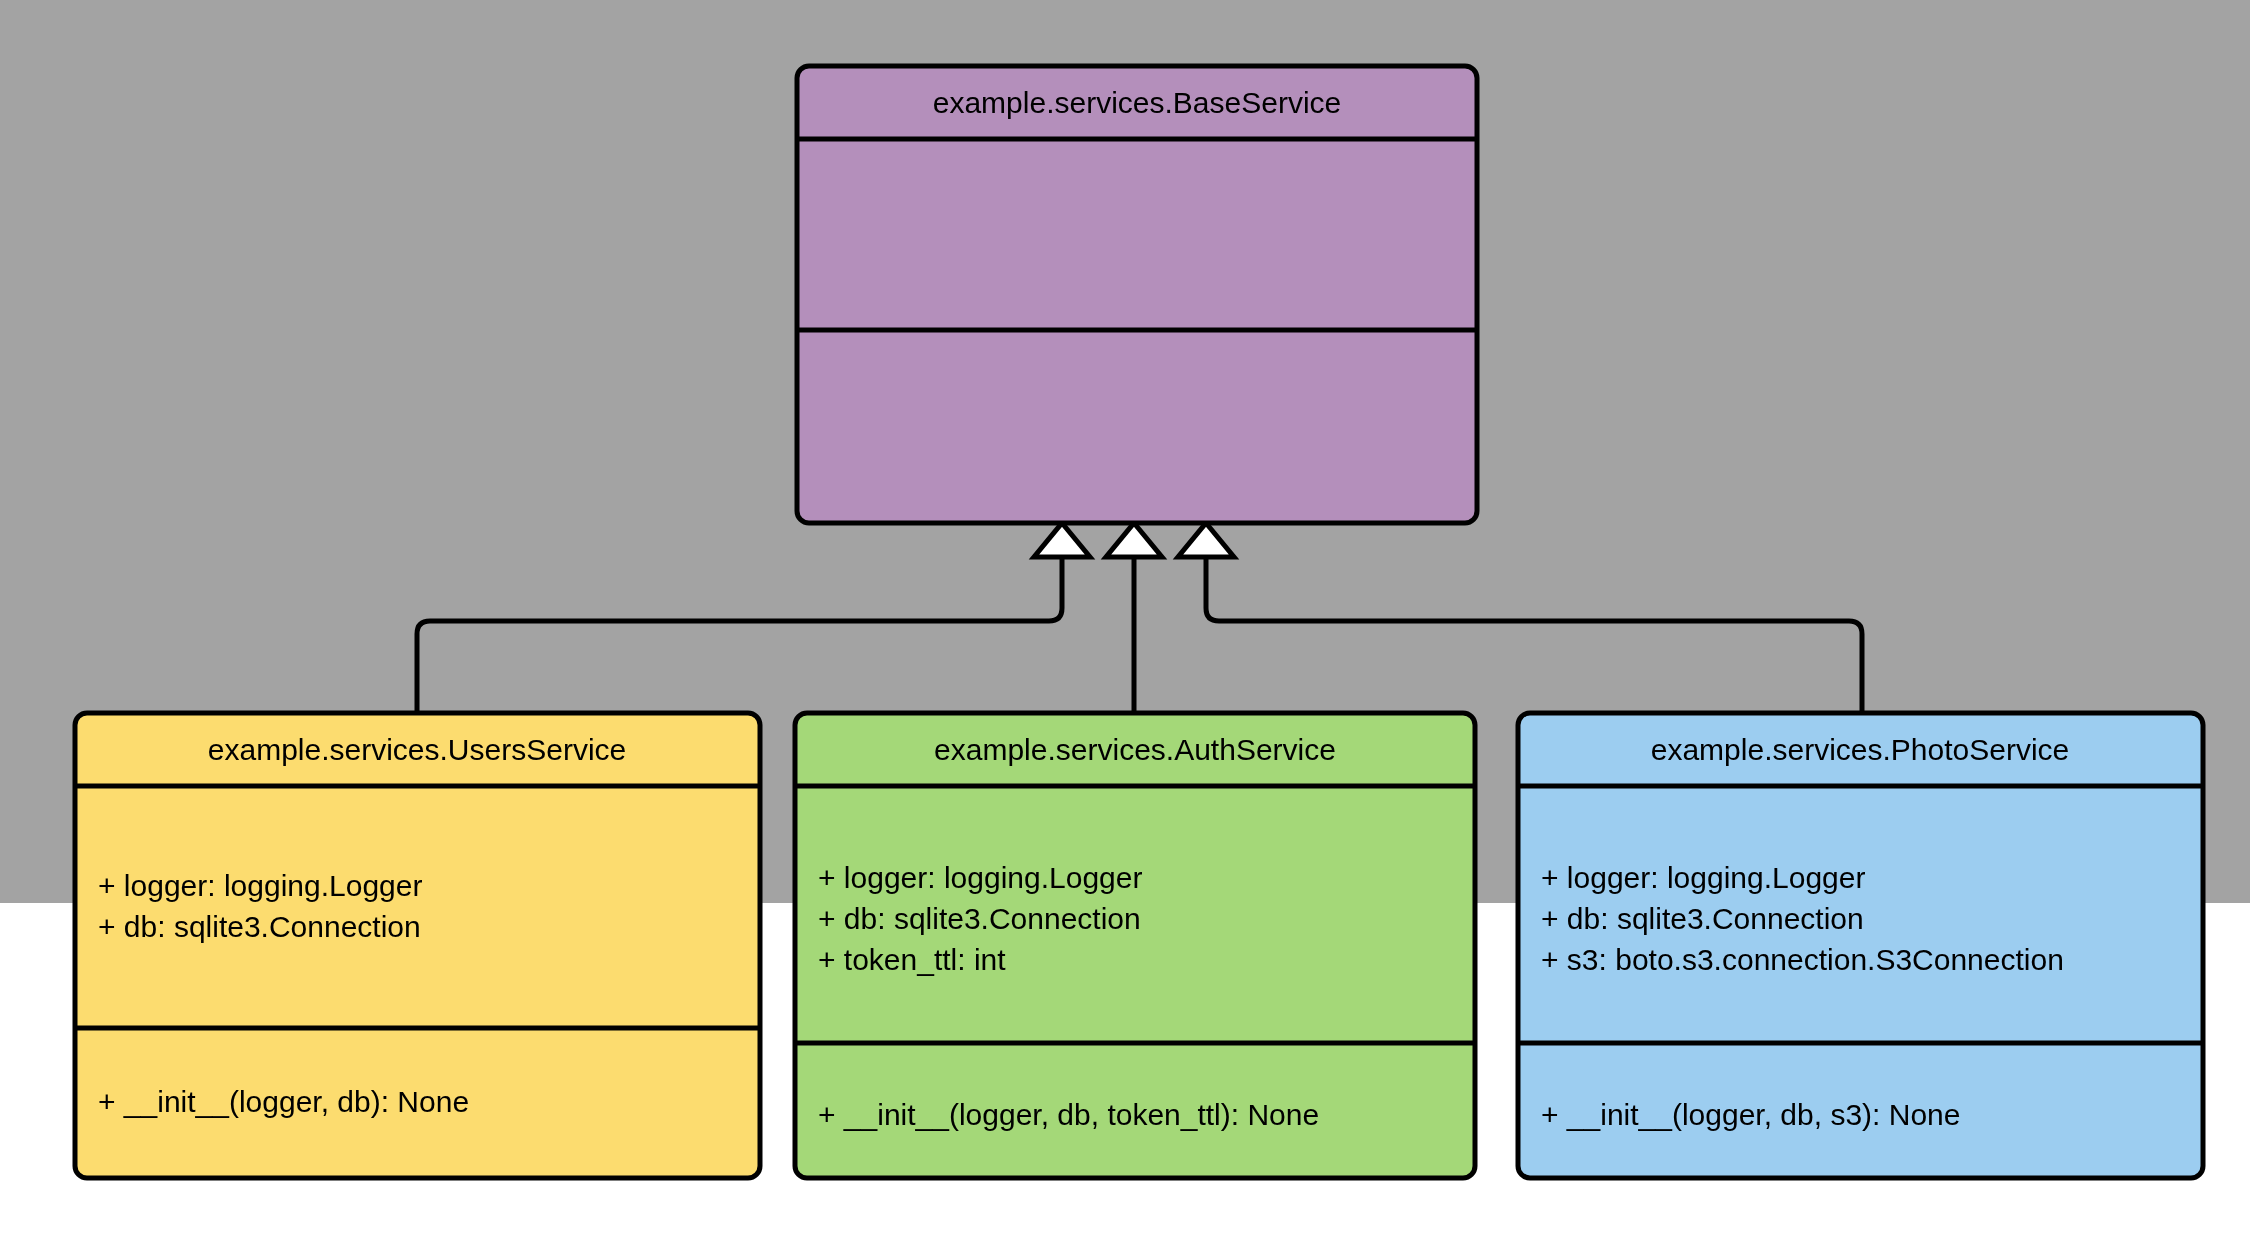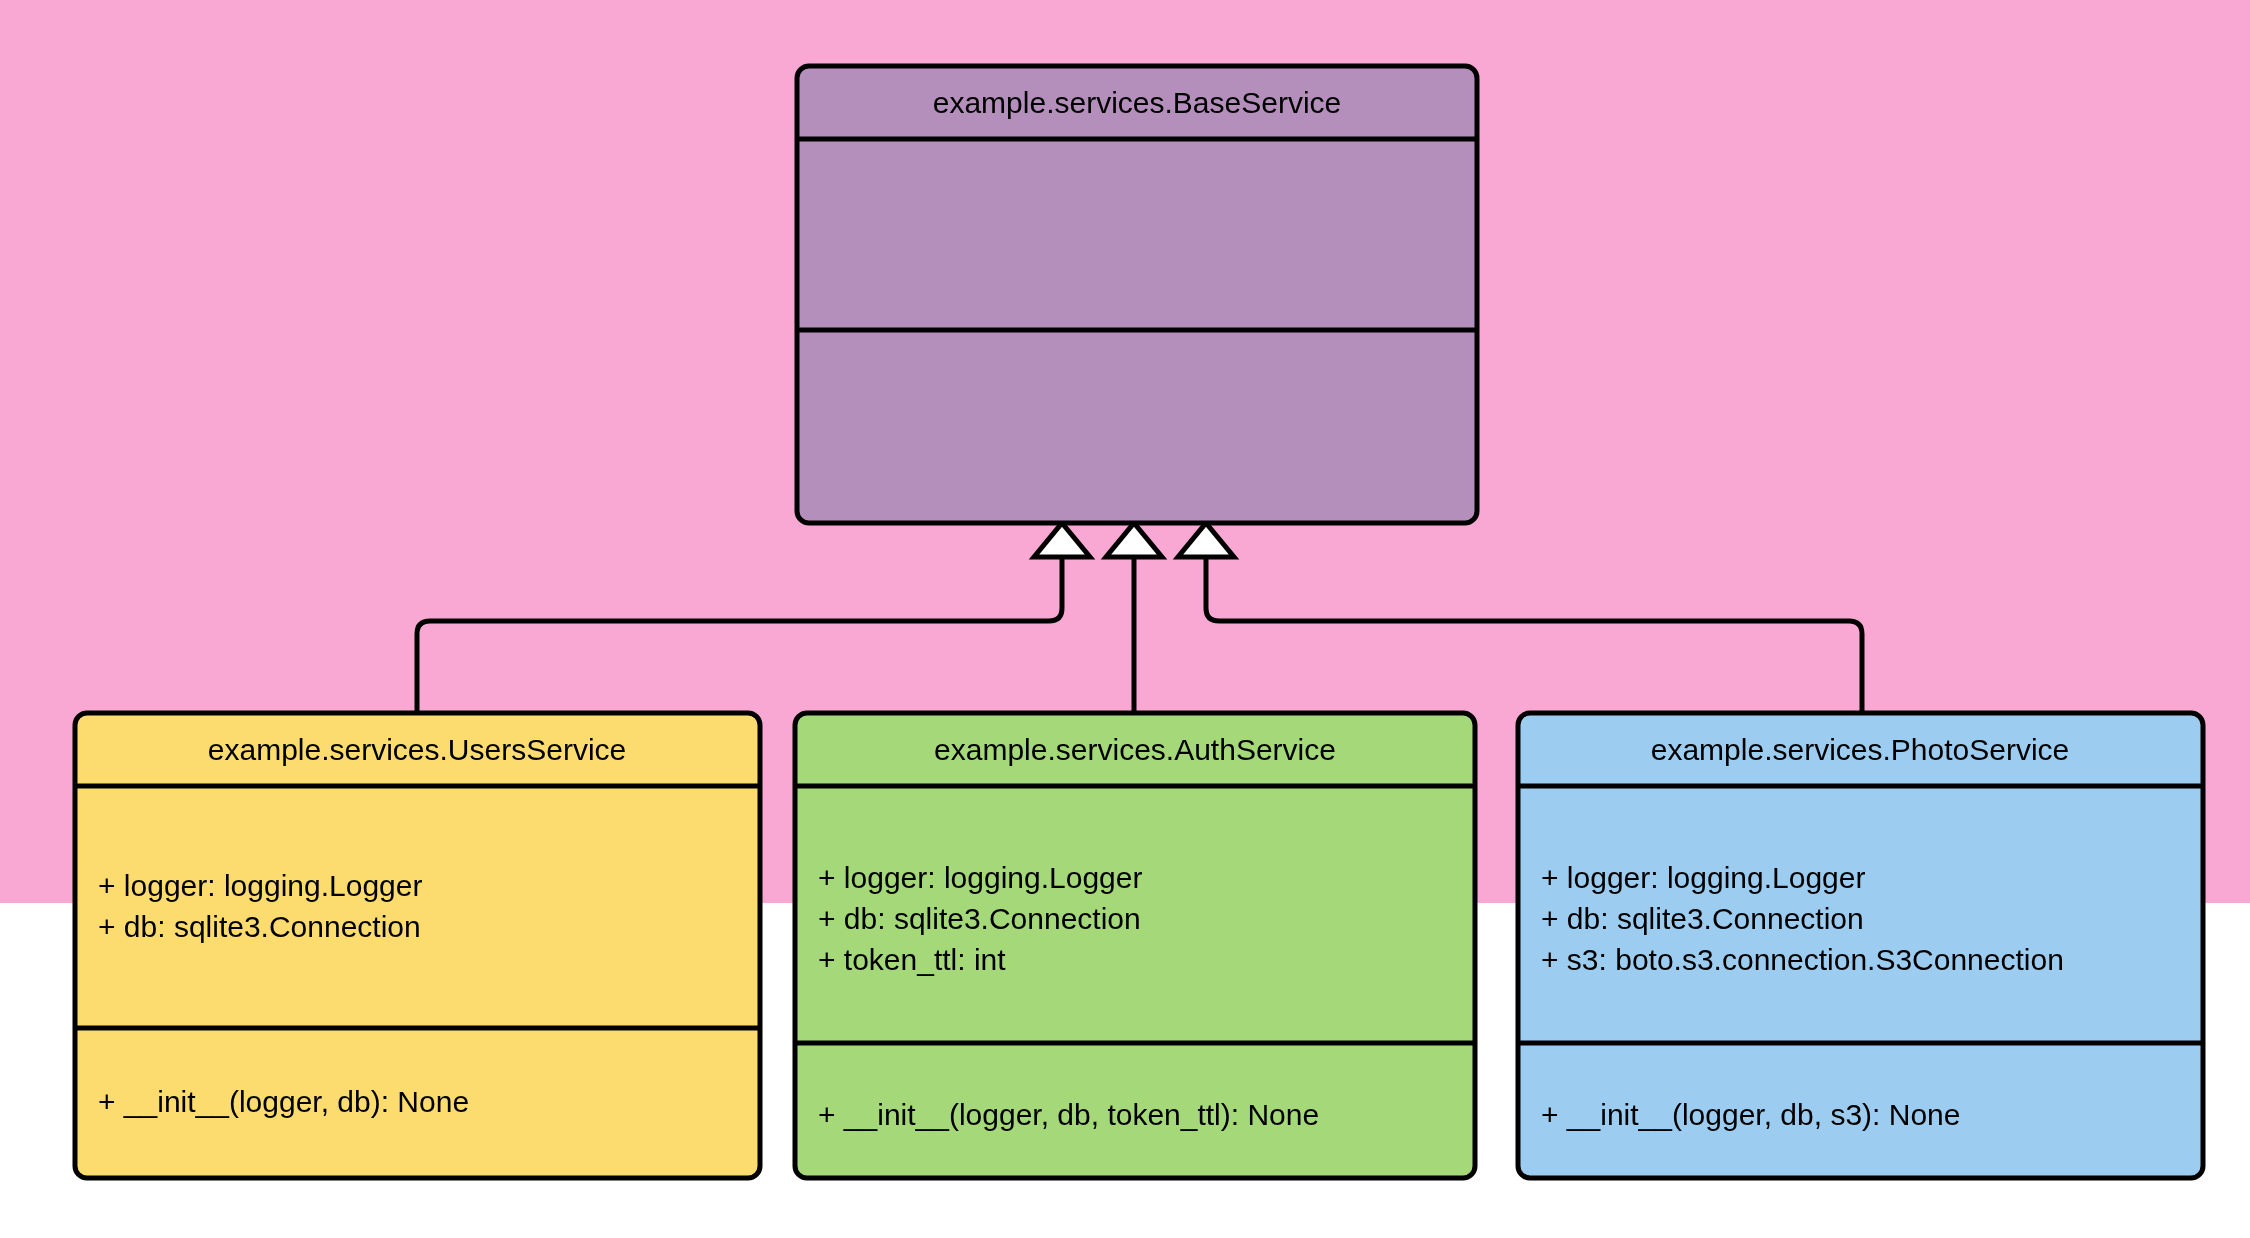--- a/index.html
+++ b/index.html
@@ -10,21 +10,21 @@
   body {
     width: 2250px;
     height: 1238px;
     overflow: hidden;
     font-family: "Liberation Sans", sans-serif;
   }
   #diagram-root {
     position: relative;
     width: 2250px;
     height: 903px;
-    background: #f9a8d4;
+    background: #a3a3a3;
   }
   svg#uml-canvas {
     display: block;
     width: 2250px;
     height: 1238px;
   }
   .cls-box {
     stroke: #000000;
     stroke-width: 5;
   }

